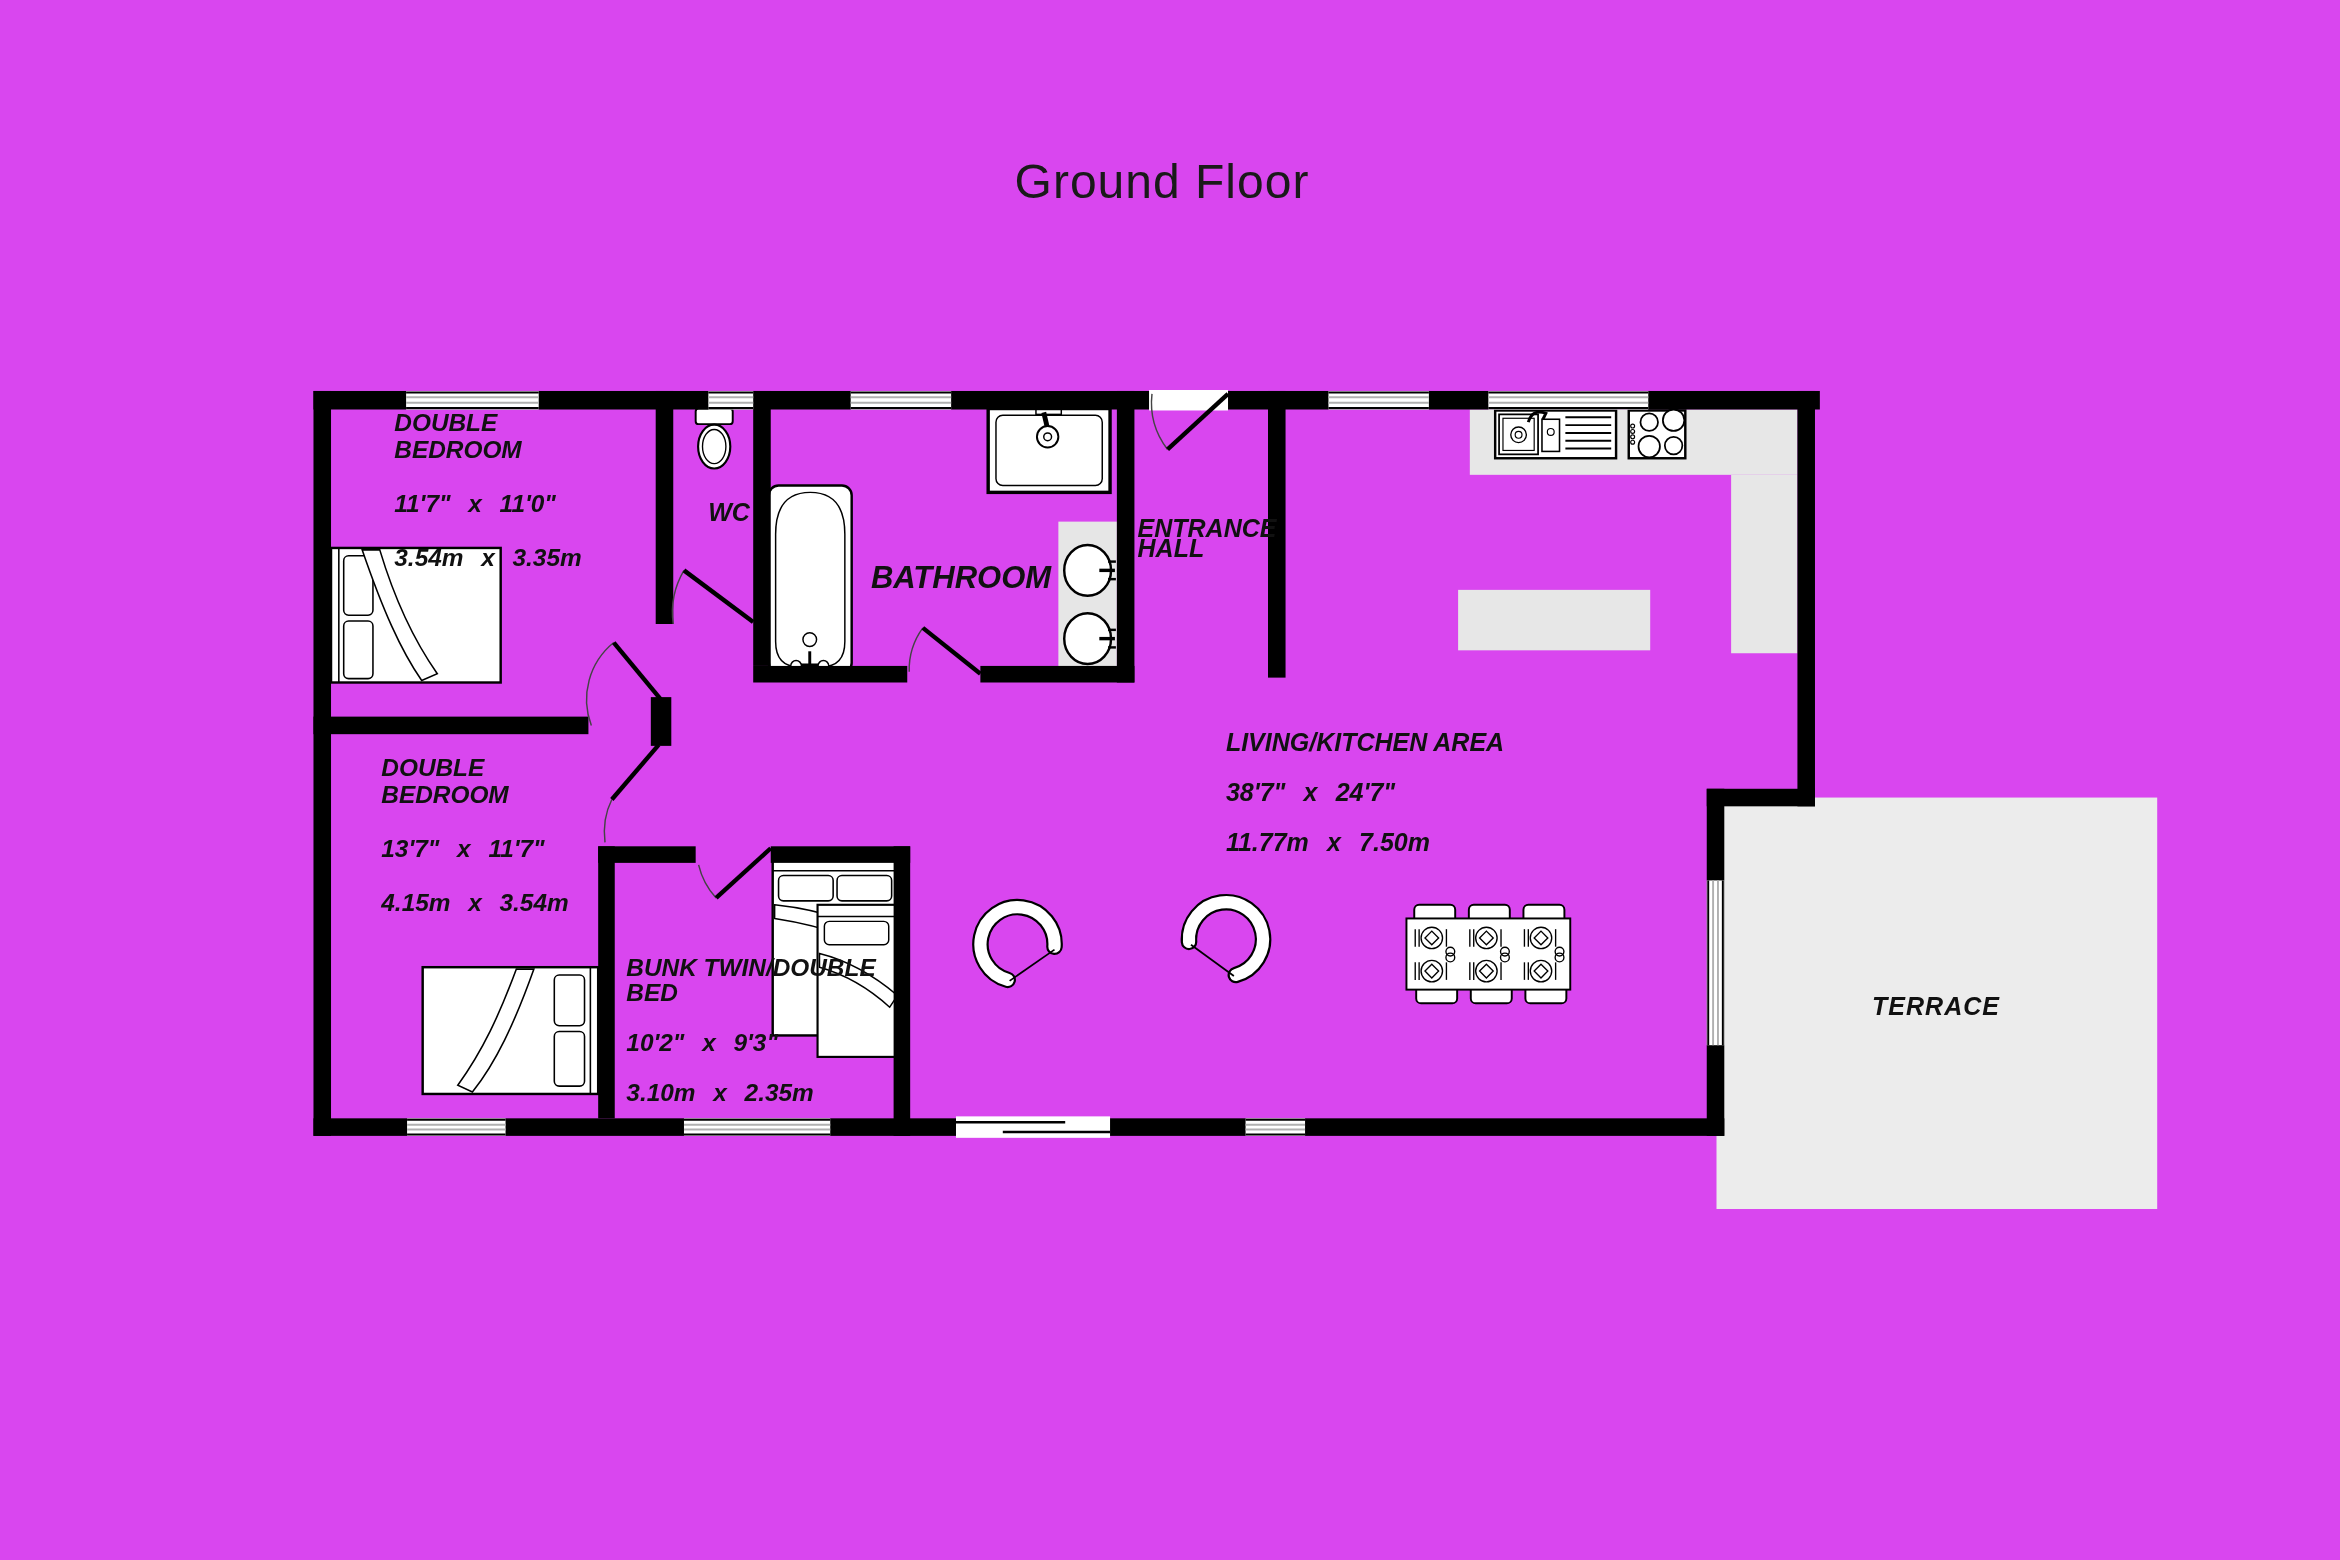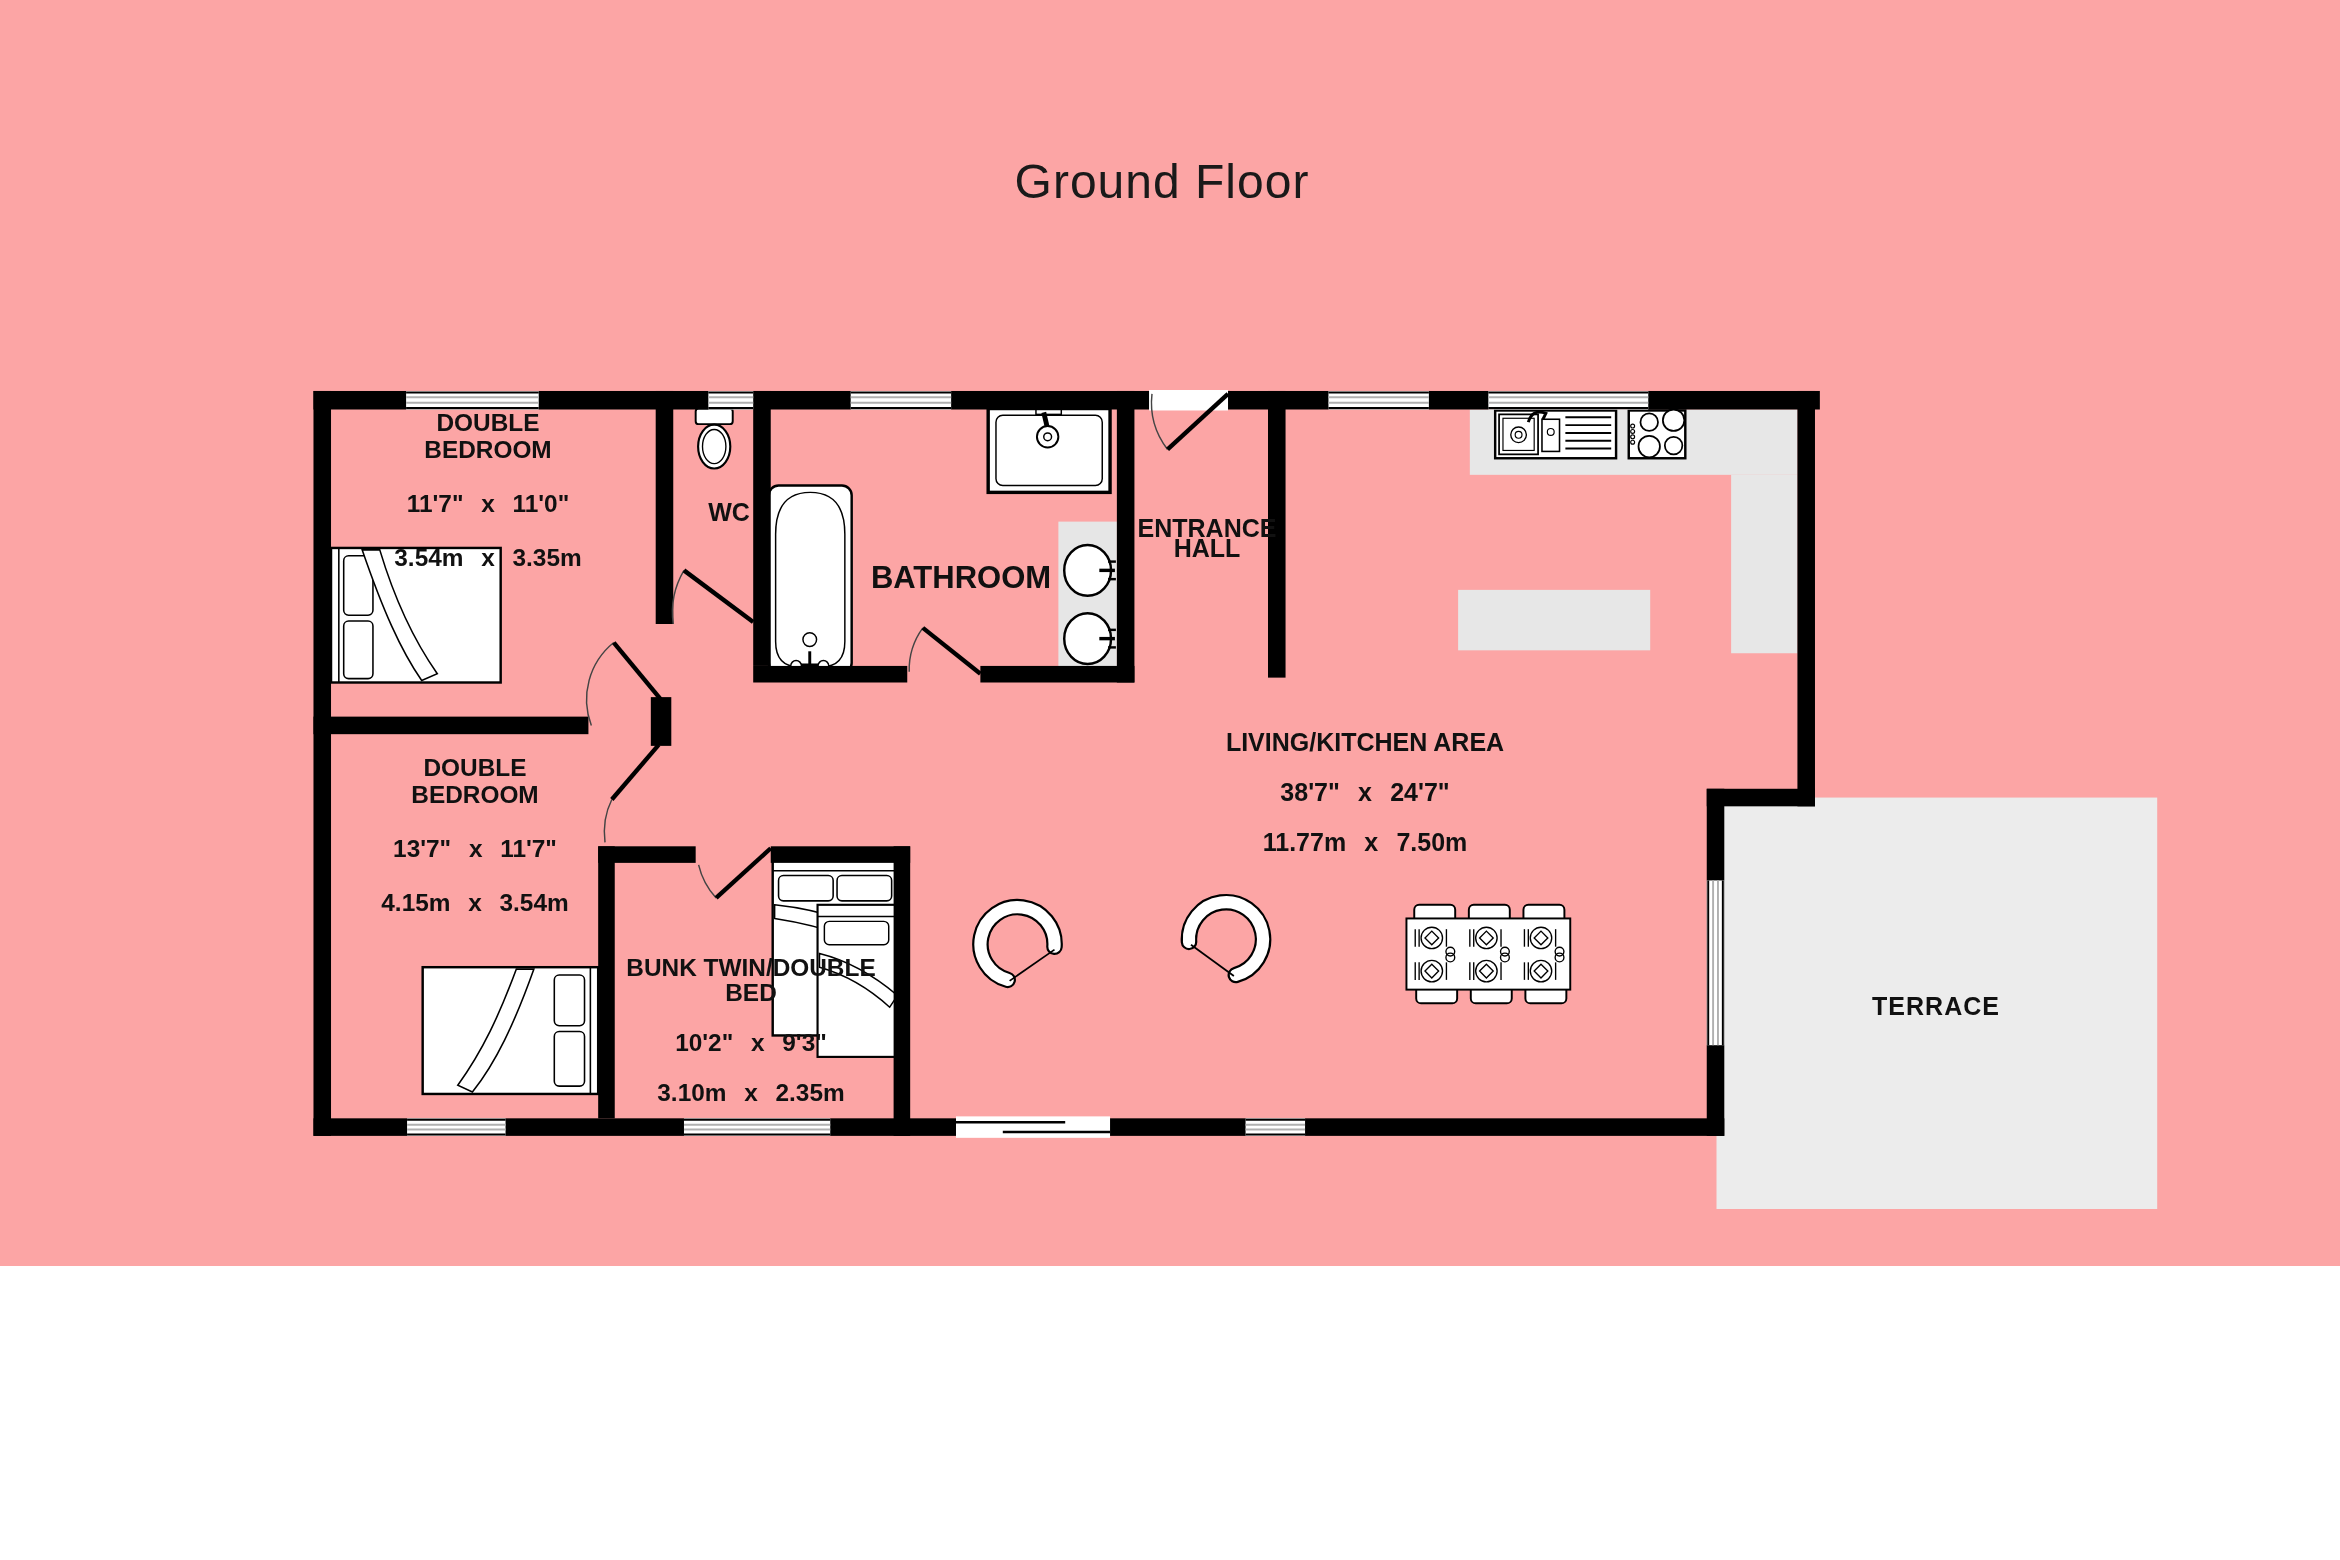--- a/index.html
+++ b/index.html
@@ -1,41 +1,41 @@
 <!DOCTYPE html>
 <html><head>
 <meta charset="utf-8">
 <style>
   html,body{margin:0;padding:0;background:#fff;}
   .stage{
     position:relative;
-    width:2341px;height:1266px;
-    background:#fca5a5;
+    width:2341px;height:1560px;
+    background:#d946ef;
     font-family:"Liberation Sans", sans-serif;
     overflow:hidden;
   }
   .plan-svg{position:absolute;left:0;top:0;}
   .floor-title{
     position:absolute;
     transform:translate(-50%,-50%);
     font-size:48px;
     font-weight:400;
     letter-spacing:1px;
     color:#1a1a1a;
     white-space:pre;
   }
   .room-label{
     position:absolute;
     transform:translate(-50%,-50%);
-    text-align:center;
     color:#111;
     font-weight:bold;
     white-space:pre-line;
     line-height:27px;
     font-size:24.4px;
+    font-style:italic;
   }
   .room-label .dims{word-spacing:0.45em;}
   .label-hall{font-size:25px;line-height:20.5px;padding-left:20px;}
   .label-living{font-size:25px;line-height:25px;}
   .label-bunk{line-height:25px;}
   .label-terrace{font-size:25px;letter-spacing:1px;}
   .label-wc{font-size:25px;}
   .label-bathroom{font-size:31px;}
 </style>
 </head>

